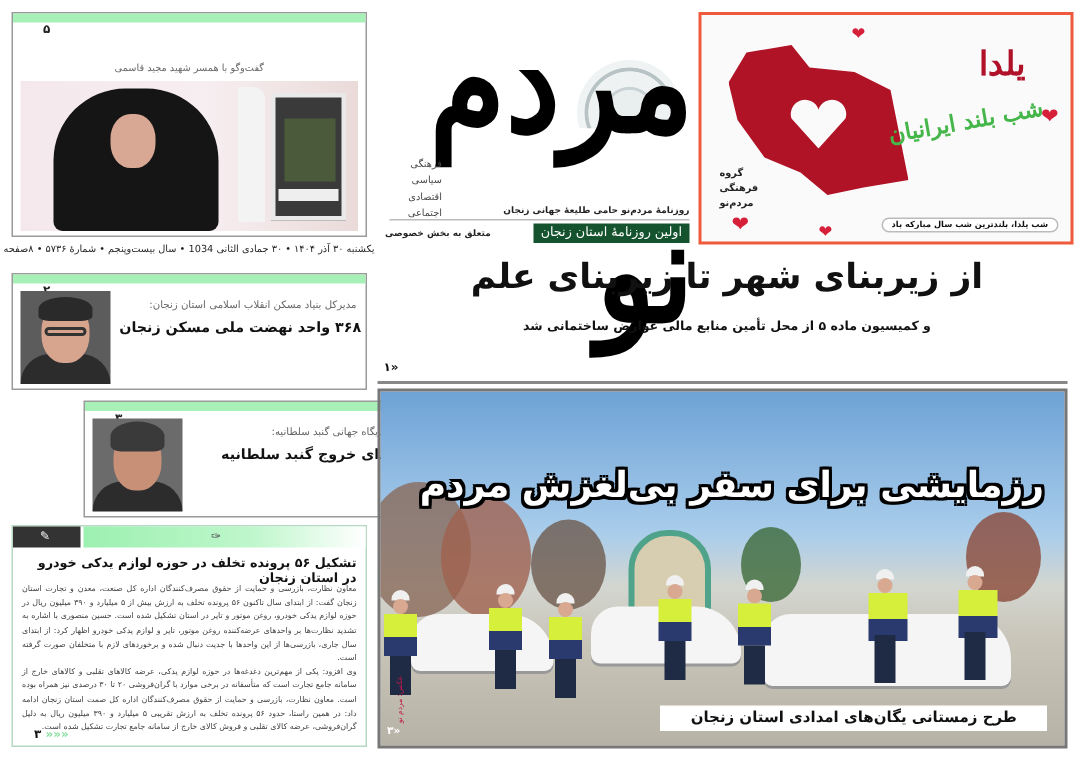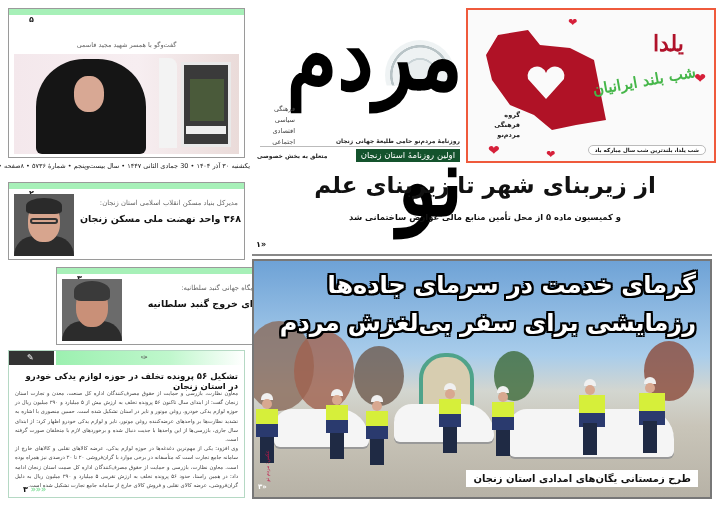--- a/index.html
+++ b/index.html
@@ -64,21 +64,21 @@
   .mh-private { position: absolute; left: 2px; top: 152px; font-size: 6px; font-weight: bold; color: #222; }
 
   
   #yalda { position: absolute; left: 466px; top: 8px; width: 250px; height: 155px; border: 2px solid #ef5a3c; background: #fafafa; overflow: hidden; }
   .iran { position: absolute; left: 18px; top: 20px; width: 120px; height: 100px; background: #b01226;
     clip-path: polygon(10% 5%, 35% 0%, 45% 15%, 70% 18%, 90% 30%, 95% 60%, 100% 90%, 75% 95%, 55% 100%, 40% 85%, 20% 75%, 5% 50%, 0% 25%); }
   .iran-heart { position: absolute; left: 58px; top: 55px; width: 40px; height: 36px; background: #fafafa;
     clip-path: path("M20 34 L2 14 A9 9 0 0 1 20 8 A9 9 0 0 1 38 14 Z"); }
   .yalda-title { position: absolute; right: 30px; top: 20px; font-size: 22px; font-weight: bold; color: #b0122a; font-family: "DejaVu Serif", serif; }
   .yalda-sub { position: absolute; right: 18px; top: 62px; font-size: 15px; font-weight: bold; color: #45b649; font-family: "DejaVu Serif", serif; transform: rotate(-10deg); }
-  .yalda-group { position: absolute; left: 12px; top: 100px; font-size: 6.5px; font-weight: bold; color: #222; text-align: right; line-height: 10px; width: 40px; }
+  .yalda-group { position: absolute; left: 12px; top: 100px; font-size: 6.5px; font-weight: bold; color: #222; text-align: left; line-height: 10px; width: 40px; }
   .yalda-banner { position: absolute; right: 8px; bottom: 6px; padding: 1px 6px; border: 1px solid #bbb; border-radius: 8px; font-size: 5.5px; font-weight: bold; background: #fff; }
   .heart { position: absolute; color: #d6203a; font-size: 11px; }
 
   
   .main-title { position: absolute; left: 260px; right: 10px; top: 172px; text-align: center; font-size: 23px; font-weight: bold; color: #111; }
   .lead { position: absolute; left: 260px; right: 10px; top: 210px; text-align: center; font-size: 8.4px; font-weight: bold; line-height: 14px; }
   .lead-page { position: absolute; left: 256px; top: 240px; font-size: 8px; font-weight: bold; }
   .lead-rule { position: absolute; left: 252px; right: 8px; top: 254px; height: 2px; background: #888; }
 
   
@@ -89,21 +89,21 @@
   .ph-title1 { top: 10px; }
   .ph-title2 { top: 48px; }
   .tree { position: absolute; border-radius: 50%; background: #7a4a3a; opacity: 0.8; }
   .arch { position: absolute; left: 165px; top: 92px; width: 55px; height: 60px; background: #d7cdb0; border-radius: 26px 26px 0 0; border: 4px solid #4fa38a; }
   .car { position: absolute; height: 38px; background: #f5f5f5; border-radius: 18px 30px 6px 6px; box-shadow: 0 2px 0 #999; }
   .man { position: absolute; width: 22px; height: 70px; }
   .man .helmet { position: absolute; left: 5px; top: 0; width: 12px; height: 7px; background: #f0f0f0; border-radius: 6px 6px 0 0; }
   .man .hd { position: absolute; left: 6px; top: 6px; width: 10px; height: 10px; background: #d8a890; border-radius: 50%; }
   .man .vest { position: absolute; left: 0; top: 16px; width: 22px; height: 28px; background: linear-gradient(180deg, #d6ef3a 0 55%, #2a3a6e 55%); }
   .man .legs { position: absolute; left: 4px; top: 44px; width: 14px; height: 26px; background: #1f2a44; }
-  .caption { position: absolute; right: 12px; bottom: 10px; background: #fff; padding: 3px 7px; font-size: 10px; font-weight: bold; color: #111; }
+  .caption { position: absolute; right: 12px; bottom: 10px; background: #fff; padding: 3px 20px; font-size: 10px; font-weight: bold; color: #111; }
   .ph-page { position: absolute; left: 4px; bottom: 6px; font-size: 7px; font-weight: bold; color: #fff; }
   .ph-credit { position: absolute; left: -3px; bottom: 28px; font-size: 5px; color: #c0184a; transform: rotate(-90deg); }
 </style>
 </head>
 <body>
 
 <div class="box" id="box1">
   <div class="box-top"></div>
   <span class="pg-num">۵</span>
   <div class="sub">گفت‌وگو با  همسر شهید مجید قاسمی</div>
@@ -112,21 +112,21 @@
     <div class="face"></div>
     <div class="flag"></div>
     <div class="frame">
       <div class="frame-in"></div>
       <div class="frame-cap"></div>
     </div>
   </div>
 </div>
 
 <div class="date-line">
-  <span>یکشنبه ۳۰ آذر ۱۴۰۴</span><span> • </span><span>30 جمادی الثانی ۱۴۴۷</span><span> • </span><span>سال بیست‌وپنجم</span><span> • </span><span>شمارهٔ ۵۷۳۶</span><span> • </span><span>۸صفحه</span><span> • </span>
+  <span>یکشنبه ۳۰ آذر ۱۴۰۴</span><span> • </span><span>۳۰ جمادی الثانی 1034</span><span> • </span><span>سال بیست‌وپنجم</span><span> • </span><span>شمارهٔ ۵۷۳۶</span><span> • </span><span>۸صفحه</span><span> • </span>
 </div>
 
 <div class="box ibox" id="box2">
   <div class="box-top"></div>
   <span class="pg-num">۲</span>
   <div class="pic">
     <div class="shoulders"></div>
     <div class="head"></div>
     <div class="hair"></div>
     <div class="glasses"></div>
@@ -252,18 +252,17 @@
       <div class="vest" style="width:26px;height:32px"></div>
       <div class="legs" style="height:32px"></div>
     </div>
   <div class="man" style="left:385px;top:116px;width:26px;height:80px">
       <div class="helmet"></div>
       <div class="hd"></div>
       <div class="vest" style="width:26px;height:32px"></div>
       <div class="legs" style="height:32px"></div>
     </div>
 
-  <div class="ph-title1">گرمای خدمت در سرمای جاده‌ها</div>
   <div class="ph-title2">رزمایشی برای سفر بی‌لغزش مردم</div>
   <div class="caption">طرح زمستانی یگان‌های امدادی استان زنجان</div>
   <div class="ph-page">«۳</div>
   <div class="ph-credit">عکس: مردم نو</div>
 </div>
 
 </body></html>

